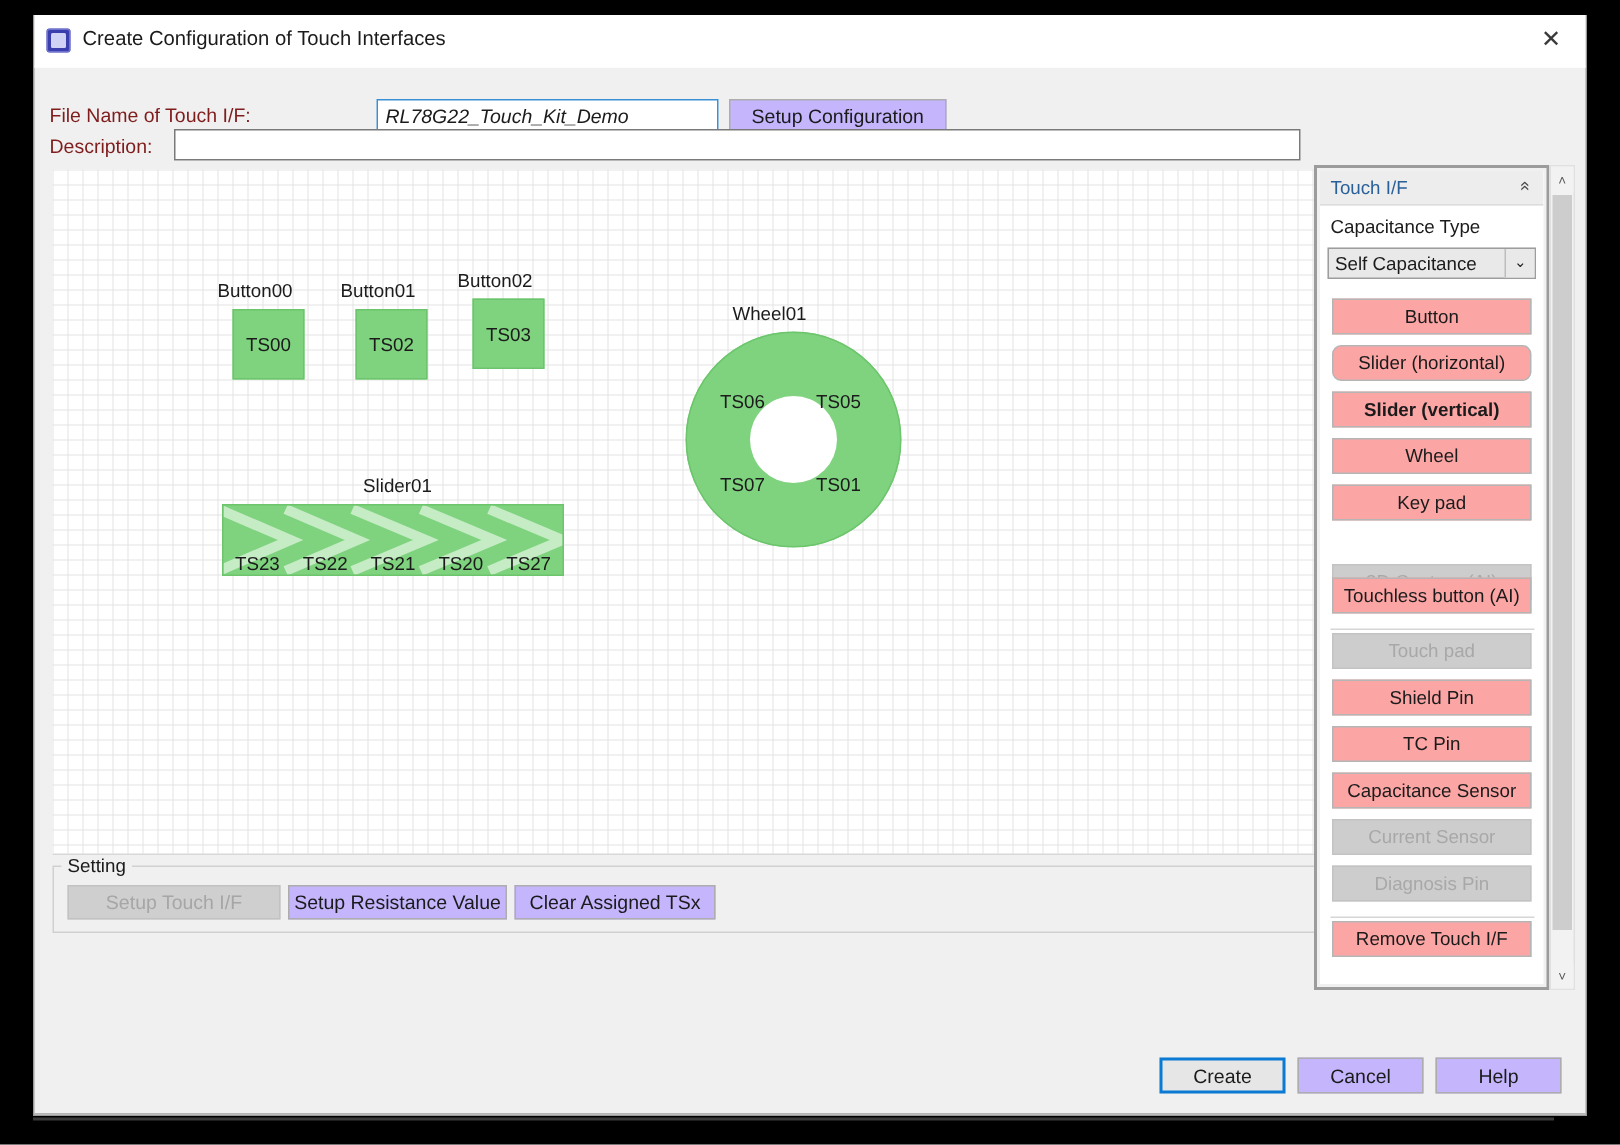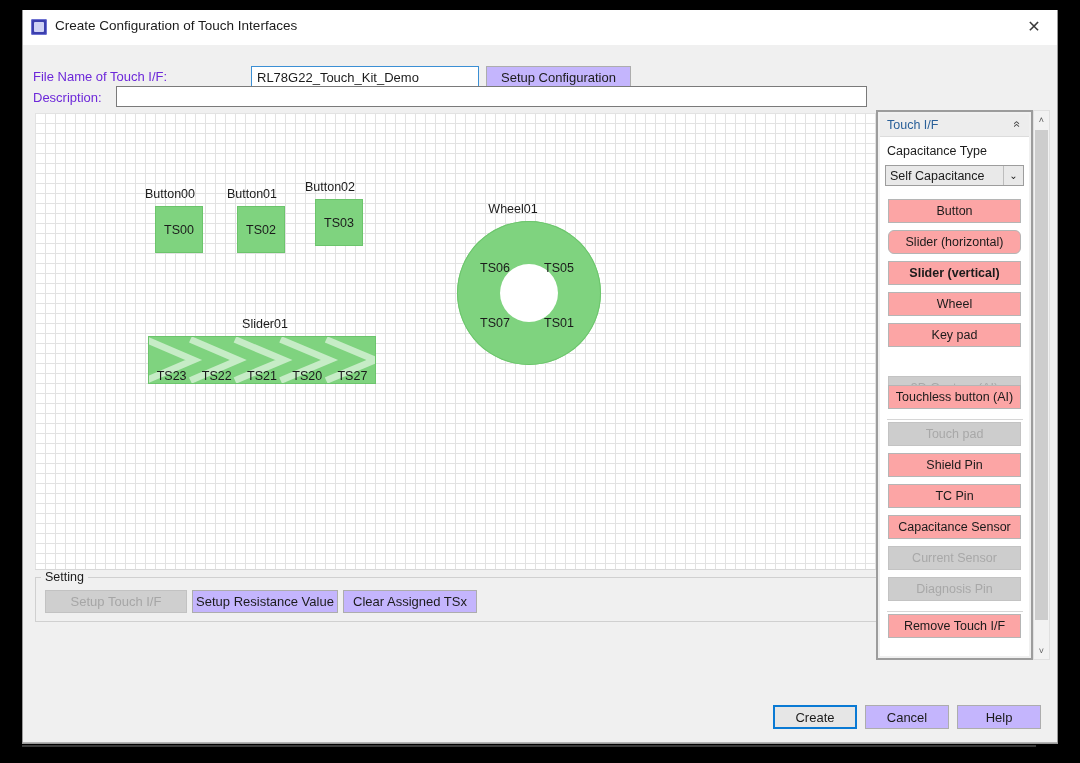--- a/index.html
+++ b/index.html
@@ -34,25 +34,25 @@
     position:absolute;left:32px;top:8px;font-size:13.5px;color:#1b1b1b;
     white-space:nowrap;
   }
   .close-btn{
     position:absolute;right:0;top:0;width:46px;height:34px;
     display:flex;align-items:center;justify-content:center;
     font-size:16px;color:#3a3a3a;line-height:1;cursor:default;
   }
 
   
-  .row-label{position:absolute;font-size:13px;color:#6d28d9;white-space:nowrap;}
+  .row-label{position:absolute;font-size:13px;color:#7f1d1d;white-space:nowrap;}
   .txtbox{
     position:absolute;background:#fff;border:1px solid #7a7a7a;
     box-sizing:border-box;font-size:13px;color:#1b1b1b;
-    padding:2px 5px;line-height:18px;
+    padding:2px 5px;line-height:18px;font-style:italic;
   }
   .txtbox.focused{border:1px solid #3b8fd4;}
 
   .btn{
     position:absolute;background:#c4b5fd;border:1px solid #adadad;
     box-sizing:border-box;font-size:13px;color:#1b1b1b;
     display:flex;align-items:center;justify-content:center;
     font-family:"Liberation Sans","DejaVu Sans",sans-serif;
     cursor:default;white-space:nowrap;
   }

